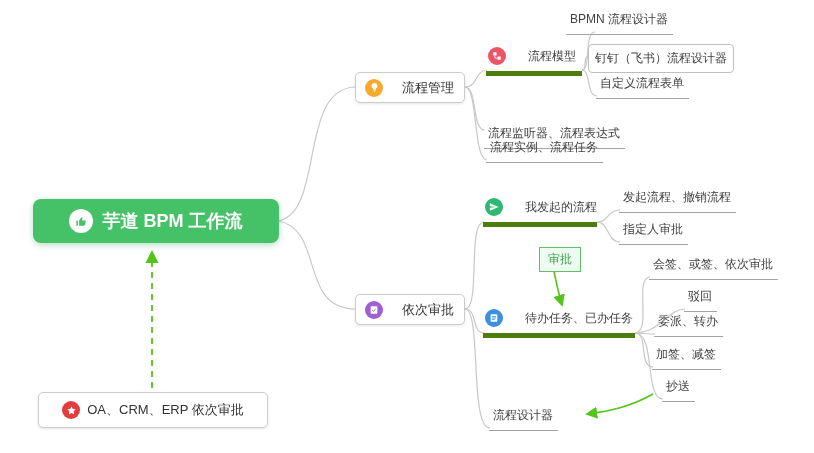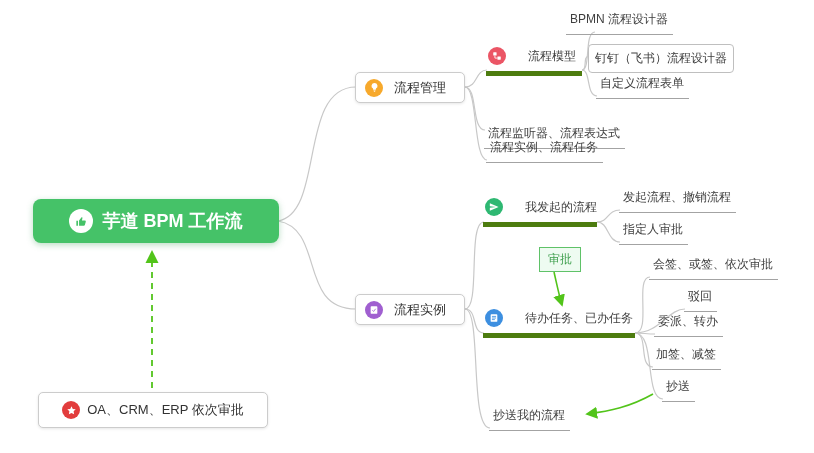--- a/index.html
+++ b/index.html
@@ -16,21 +16,21 @@
     display:flex; align-items:center; justify-content:center; gap:9px;
     color:#fff; font-size:18px; font-weight:bold;
     box-shadow:0 2px 6px rgba(60,160,90,.35);
   }
   .root-icon { width:24px; height:24px; border-radius:50%; background:#fff;
     display:flex; align-items:center; justify-content:center; flex:0 0 auto; }
 
   .branch {
     height:31px; padding:0 12px 0 9px; background:#fff;
     border:1px solid #ccc; border-radius:5px;
-    display:flex; align-items:center; gap:11px;
+    display:flex; align-items:center; gap:19px;
     font-size:13px; color:#333; box-shadow:0 1px 3px rgba(0,0,0,.10);text-align:center;
   }
   .cicon { width:18px; height:18px; border-radius:50%;
     display:flex; align-items:center; justify-content:center; flex:0 0 auto; }
   .c-orange { background:#f7a92c; }
   .c-purple { background:#a05fd0; }
   .c-red    { background:#eb5565; }
   .c-green  { background:#2eb872; }
   .c-blue   { background:#3d8fe0; }
   .c-star   { background:#e23d3d; }
@@ -146,21 +146,21 @@
 
   <div class="node leaf" style="left:486px; top:139px;">流程实例、流程任务</div>
 
   <div class="node branch" style="left:355px; top:294px; width:110px;">
     <span class="cicon c-purple">
       <svg viewBox="0 0 24 24" width="10" height="10">
         <rect x="4" y="3" width="16" height="18" rx="2" fill="#fff"></rect>
         <path d="M8 12.5l3 3 5-6.5" stroke="#a05fd0" stroke-width="2" fill="none"></path>
       </svg>
     </span>
-    <span>流程实例</span>
+    <span>依次审批</span>
   </div>
 
   <div class="node iconleaf" style="left:483px; top:198px; width:114px;">
     <span class="cicon c-green">
       <svg viewBox="0 0 24 24" width="10" height="10">
           <path fill="#fff" d="M2 21l21-9L2 3v7l15 2-15 2z"></path>
         </svg>
     </span>
     <span>我发起的流程</span>
   </div>
@@ -186,21 +186,21 @@
   <div class="node leaf" style="left:649px; top:256px;">会签、或签、依次审批</div>
 
   <div class="node leaf" style="left:684px; top:288px;">驳回</div>
 
   <div class="node leaf" style="left:654px; top:313px;">委派、转办</div>
 
   <div class="node leaf" style="left:652px; top:346px;">加签、减签</div>
 
   <div class="node leaf" style="left:662px; top:378px;">抄送</div>
 
-  <div class="node leaf" style="left:489px; top:407px;">抄送我的流程</div>
+  <div class="node leaf" style="left:489px; top:407px;">流程设计器</div>
 
   <div class="node practice">
     <span class="cicon c-star">
       <svg viewBox="0 0 24 24" width="11" height="11">
           <path fill="#fff" d="M12 2.8l2.8 5.8 6.4.9-4.6 4.4 1.1 6.3-5.7-3-5.7 3 1.1-6.3L2.8 9.5l6.4-.9z"></path>
         </svg>
     </span>
     <span>OA、CRM、ERP 依次审批</span>
   </div>
 

